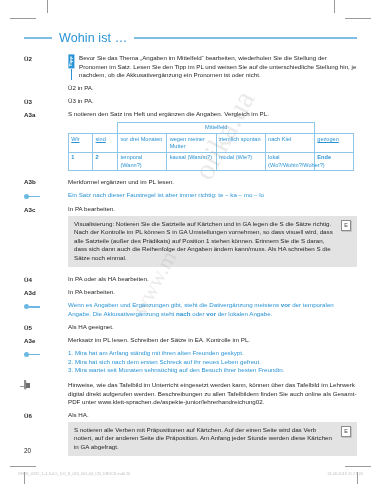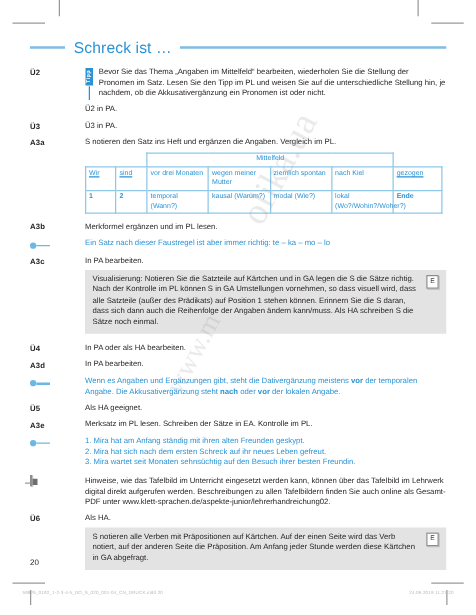--- a/index.html
+++ b/index.html
@@ -106,21 +106,21 @@
 <div class="crop crop-tl-h"></div>
 <div class="crop crop-tr-v"></div>
 <div class="crop crop-tr-h"></div>
 <div class="crop crop-bl-h"></div>
 <div class="crop crop-br-h"></div>
 <div class="crop crop-bl-v"></div>
 <div class="crop crop-br-v"></div>
 
 <div class="header">
   <div class="rule left"></div>
-  <div class="header-title">Schreck ist …</div>
+  <div class="header-title">Wohin ist …</div>
   <div class="rule right"></div>
 </div>
 
 <div class="content">
 
   <div class="row">
     <div class="col-code">Ü2</div>
     <div class="col-body">
       <div class="tipp-wrap">
         <div class="tipp-icon">

